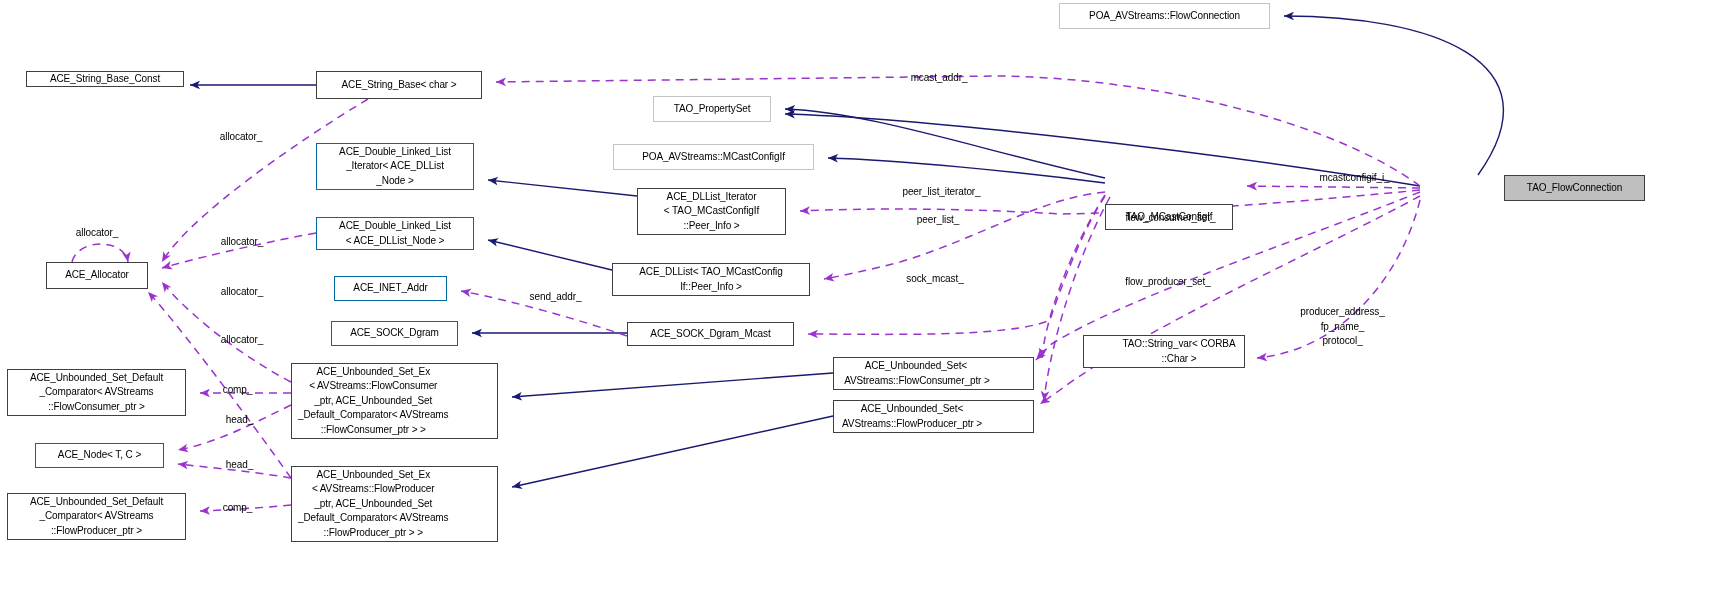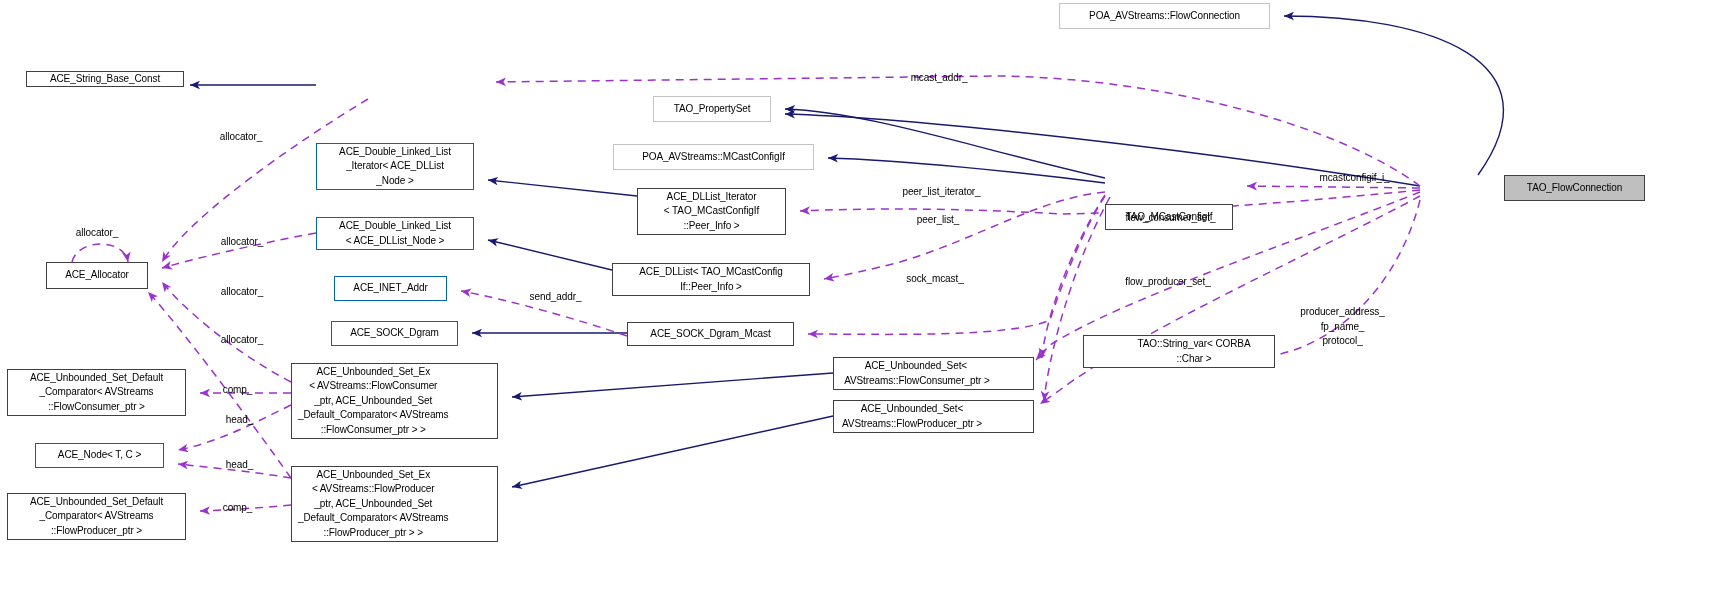--- a/index.html
+++ b/index.html
@@ -103,20 +103,23 @@
       <path d="M291,405 C260,420 220,442 178,450" marker-end="url(#ah-use)"></path>
       <path d="M291,478 C255,472 215,468 178,464" marker-end="url(#ah-use)"></path>
       <path d="M291,505 C260,508 225,510 200,511" marker-end="url(#ah-use)"></path>
     </g>
   </svg>
 
   <div class="node b-dark" style="left:26px;top:71px;width:158px;height:16px;">
     <span class="lbl">ACE_String_Base_Const</span>
   </div>
 
+  <div class="node b-dark" style="left:316px;top:71px;width:166px;height:28px;">
+    <span class="lbl">ACE_String_Base&lt; char &gt;</span>
+  </div>
 
   <div class="node b-gray" style="left:1059px;top:3px;width:211px;height:26px;">
     <span class="lbl">POA_AVStreams::FlowConnection</span>
   </div>
 
   <div class="node b-gray" style="left:653px;top:96px;width:118px;height:26px;">
     <span class="lbl">TAO_PropertySet</span>
   </div>
 
   <div class="node b-red" style="left:316px;top:143px;width:158px;height:47px;">
@@ -162,21 +165,21 @@
   </div>
 
   <div class="node b-red" style="left:331px;top:321px;width:127px;height:25px;">
     <span class="lbl">ACE_SOCK_Dgram</span>
   </div>
 
   <div class="node b-dark" style="left:627px;top:322px;width:167px;height:24px;">
     <span class="lbl">ACE_SOCK_Dgram_Mcast</span>
   </div>
 
-  <div class="node b-dark" style="left:1083px;top:335px;width:192px;height:33px;padding-left:30px;">
+  <div class="node b-dark" style="left:1083px;top:335px;width:162px;height:33px;padding-left:30px;">
     <span class="lbl">TAO::String_var&lt; CORBA
 ::Char &gt;</span>
   </div>
 
   <div class="node b-dark" style="left:7px;top:369px;width:179px;height:47px;">
     <span class="lbl">ACE_Unbounded_Set_Default
 _Comparator&lt; AVStreams
 ::FlowConsumer_ptr &gt;</span>
   </div>
 

